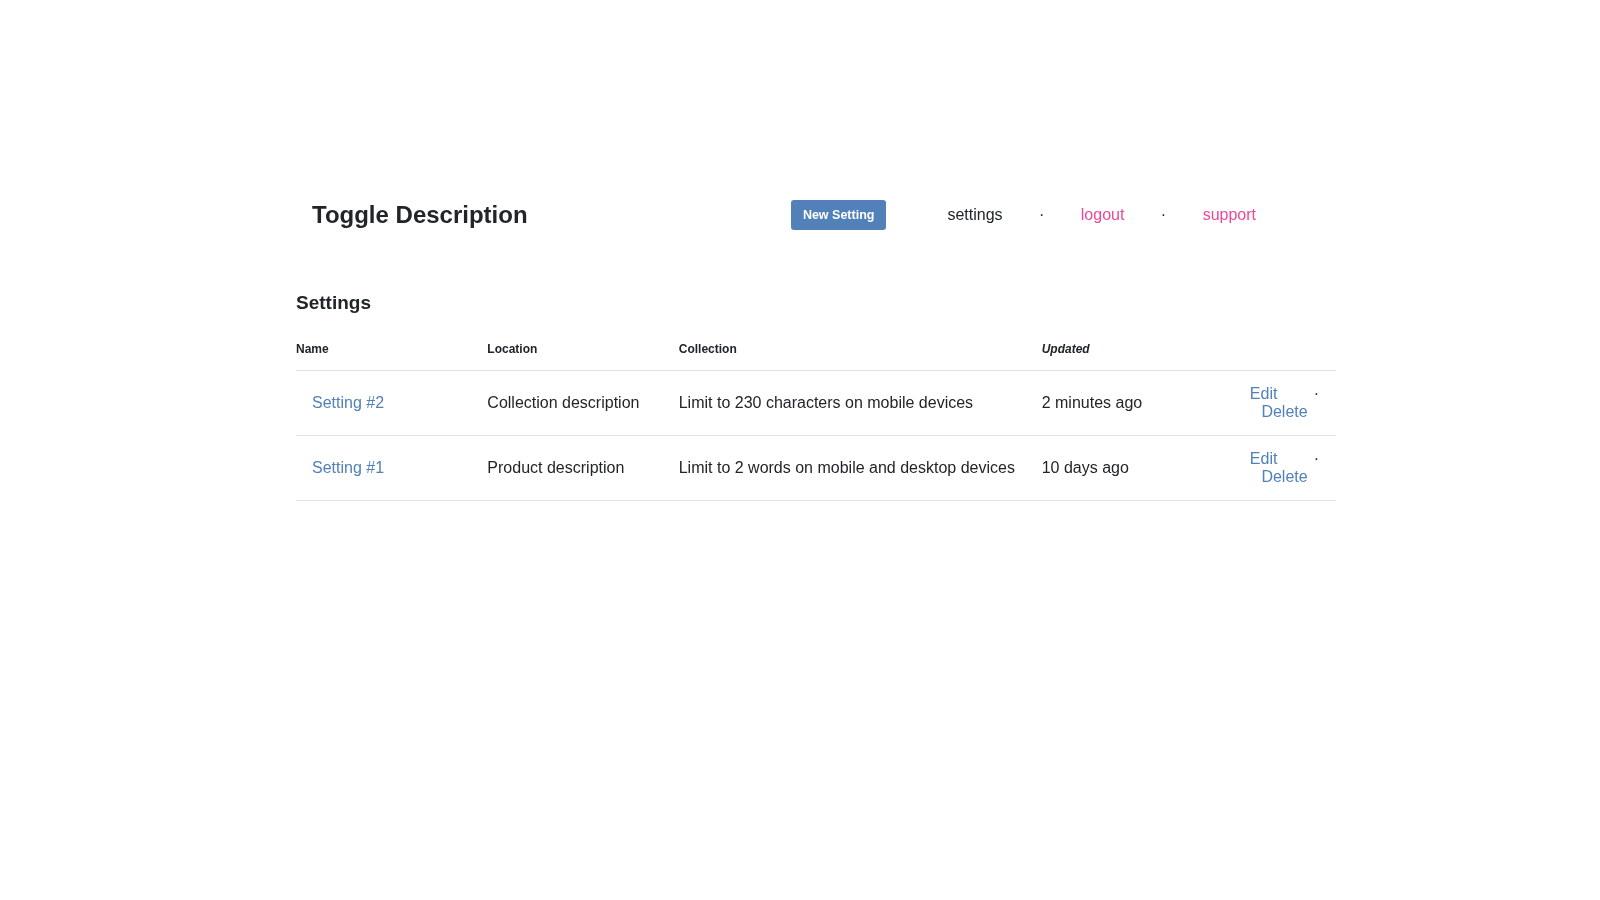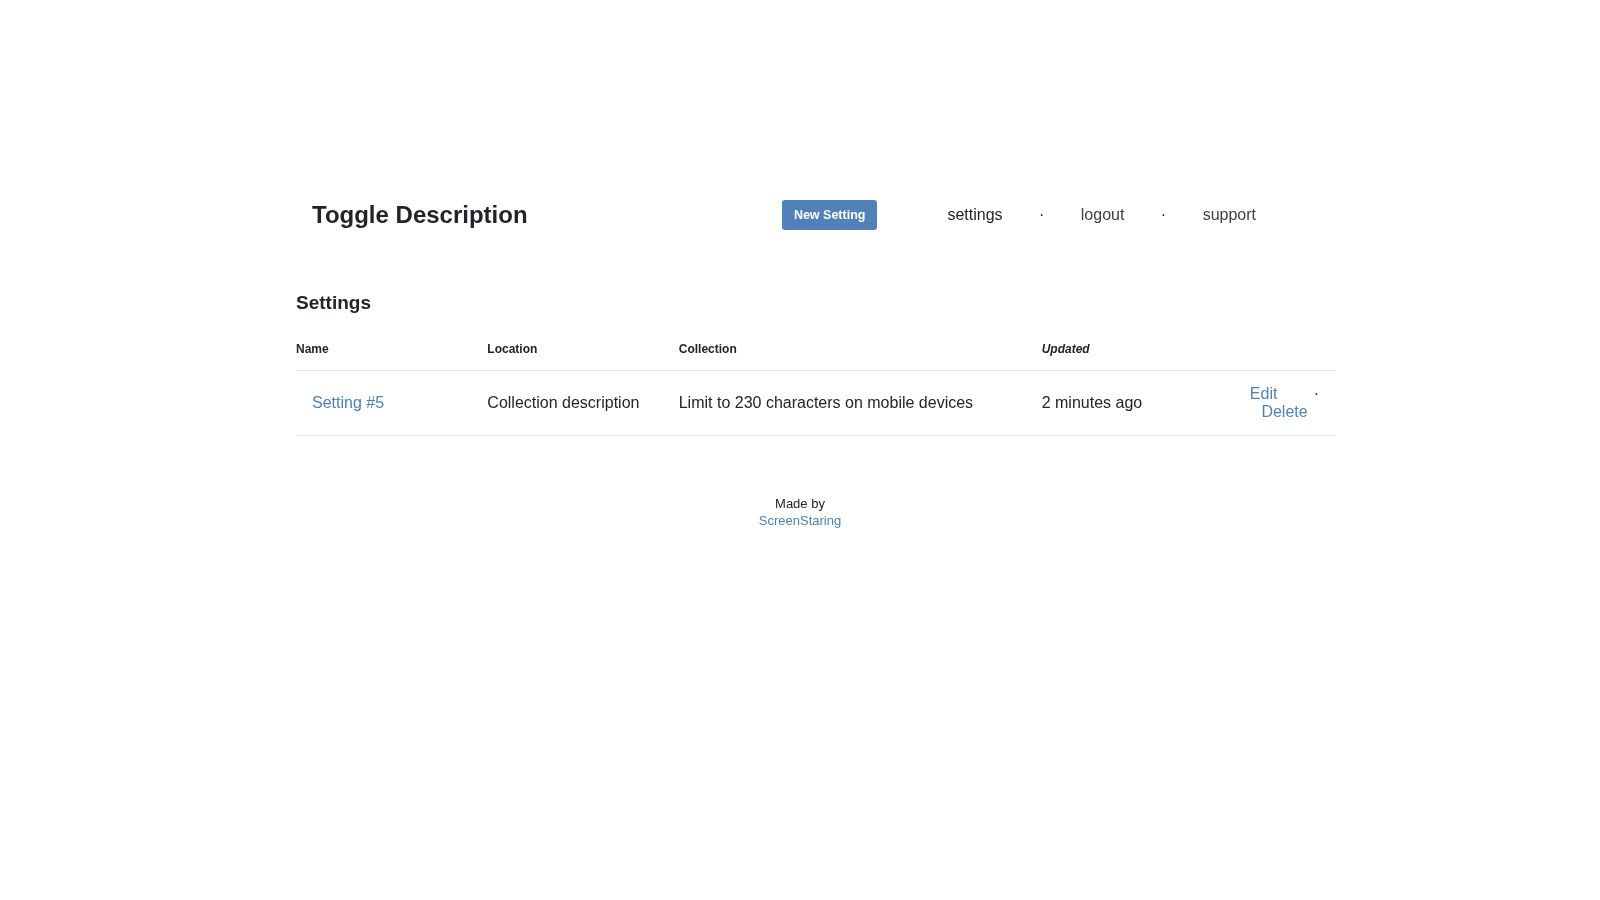--- a/index.html
+++ b/index.html
@@ -24,39 +24,39 @@
       margin-bottom: 30px;
     }
     .page-title {
       font-size: 24px;
       font-weight: 700;
       color: #212529;
     }
     .header-right {
       display: flex;
       align-items: center;
-      gap: 22px;
+      gap: 13px;
       padding-left: 8px;
     }
     .btn-primary {
       background: #5181b8;
       color: #ffffff;
       border: none;
       border-radius: 3px;
       padding: 8px 12px;
       font-size: 12.5px;
       font-weight: 600;
       cursor: pointer;
     }
     .nav-links {
       font-size: 16px;
       color: #212529;
     }
     .nav-links a {
-      color: #404040;
+      color: #ec4899;
       text-decoration: none;
     }
     .nav-links .sep {
       color: #212529;
     }
     .section-title {
       font-size: 19px;
       font-weight: 700;
       color: #212529;
       margin-bottom: 28px;
@@ -128,30 +128,37 @@
       <tr>
         <th class="col-name">Name</th>
         <th class="col-location">Location</th>
         <th class="col-description">Collection</th>
         <th class="col-updated">Updated</th>
         <th class="col-actions"></th>
       </tr>
     </thead>
     <tbody>
       <tr>
-        <td><a href="#" class="link">Setting #5</a></td>
+        <td><a href="#" class="link">Setting #2</a></td>
         <td>Collection description</td>
         <td>Limit to 230 characters on mobile devices</td>
         <td>2 minutes ago</td>
         <td class="actions-cell">
           <a href="#" class="link">Edit</a>
           <span class="sep"> · </span>
           <a href="#" class="link">Delete</a>
         </td>
       </tr>
+      <tr>
+        <td><a href="#" class="link">Setting #1</a></td>
+        <td>Product description</td>
+        <td>Limit to 2 words on mobile and desktop devices</td>
+        <td>10 days ago</td>
+        <td class="actions-cell">
+          <a href="#" class="link">Edit</a>
+          <span class="sep"> · </span>
+          <a href="#" class="link">Delete</a>
+        </td>
+      </tr>
     </tbody>
   </table>
 
-  <div class="footer">
-    <span>Made by</span><br>
-    <a href="#">ScreenStaring</a>
-  </div>
 </div>
 
 </body></html>

